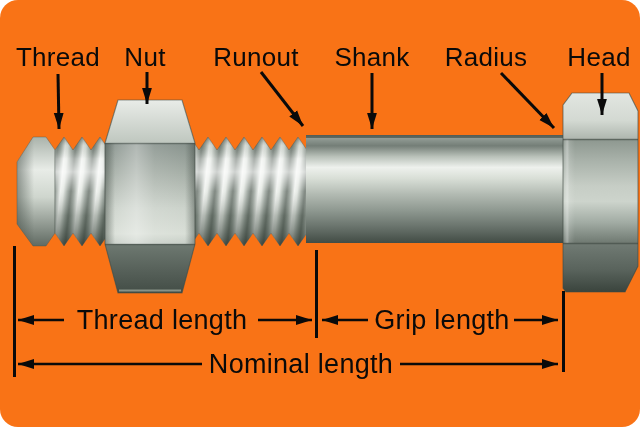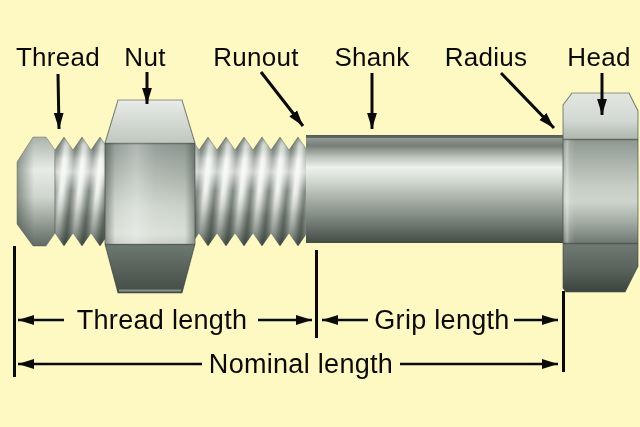--- a/index.html
+++ b/index.html
@@ -1,21 +1,22 @@
 <!DOCTYPE html>
 <html><head>
 <meta charset="utf-8">
 <style>
   html,body{margin:0;padding:0;background:#ffffff;}
   .stage{
     position:relative;
     width:640px;height:427px;
-    background:#fef9c3;
+    background:#f97316;
     overflow:hidden;
     font-family:"Liberation Sans", sans-serif;
+    border-radius:18px;
   }
   svg{display:block;}
   text{
     font-family:"Liberation Sans", sans-serif;
     fill:#0a0a0a;
     letter-spacing:0.3px;
   }
   .part-label{font-size:26px;}
   .dim-label{font-size:27px;}
 </style>

